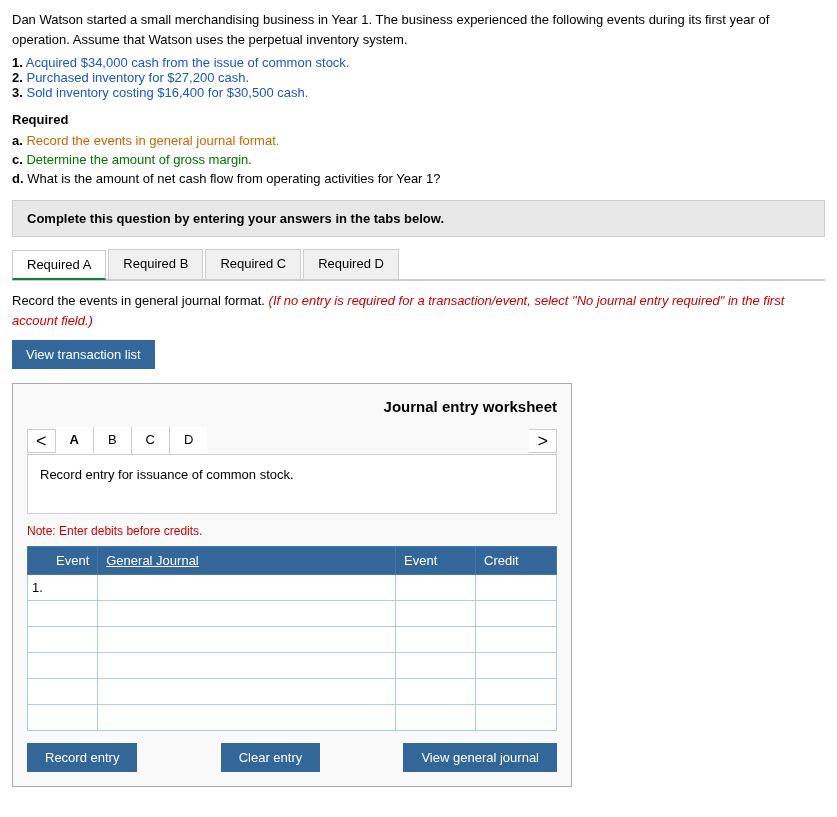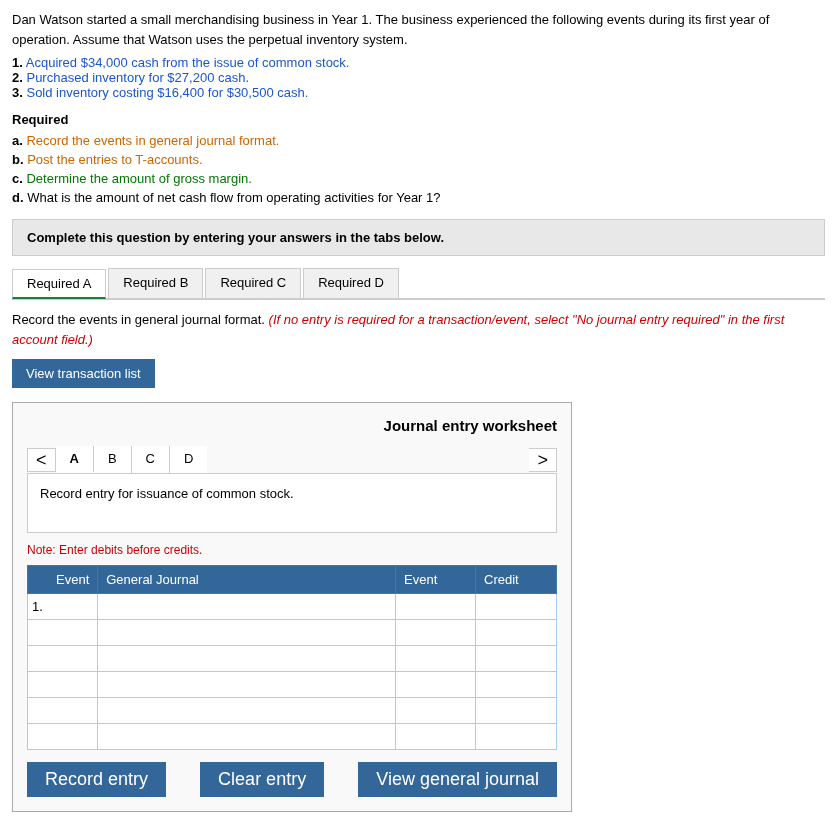--- a/index.html
+++ b/index.html
@@ -132,21 +132,21 @@
       color: #fff;
     }
     .journal-table thead th {
       padding: 6px 8px;
       border: 1px solid #4477aa;
       text-align: left;
       font-size: 13px;
       font-weight: normal;
     }
     .journal-table thead th:first-child { width: 44px; padding-left: 28px; }
-    .journal-table thead th:nth-child(2) { width: auto; }
+    .journal-table thead th:nth-child(2) { width: auto; text-decoration: underline; }
     .journal-table thead th:nth-child(3) { width: 80px; }
     .journal-table thead th:nth-child(4) { width: 81px; }
     .journal-table tbody tr {
       background: #fff;
     }
     .journal-table tbody td {
       border: 1px solid #aaccee;
       height: 26px;
       padding: 2px 4px;
     }
@@ -161,21 +161,21 @@
     .bottom-buttons {
       display: flex;
       gap: 10px;
       justify-content: space-between;
     }
     .btn-bottom {
       background: #336699;
       color: #fff;
       border: none;
       padding: 7px 18px;
-      font-size: 18px;
+      font-size: 13px;
       cursor: pointer;
     }
     .nav-row-full {
       display: flex;
       align-items: center;
       gap: 0;
       width: 100%;
     }
     .nav-tabs-group {
       display: flex;
@@ -207,24 +207,20 @@
     <span class="highlight-blue">Sold inventory costing $16,400 for $30,500 cash.</span>
   </p>
 </div>
 
 
 <div class="required-section" style="margin-bottom: 14px;">
   <p style="font-weight:bold; margin-bottom:6px;">Required</p>
   <p class="req-item">
     <span style="font-weight:bold;">a.</span>
     <span class="highlight-orange">Record the events in general journal format.</span>
-  </p>
-  <p class="req-item">
-    <span style="font-weight:bold;">b.</span>
-    <span class="highlight-orange">Post the entries to T-accounts.</span>
   </p>
   <p class="req-item">
     <span style="font-weight:bold;">c.</span>
     <span class="highlight-green">Determine the amount of gross margin.</span>
   </p>
   <p class="req-item">
     <span style="font-weight:bold;">d.</span>
     <span>What is the amount of net cash flow from operating activities for Year 1?</span>
   </p>
 </div>

